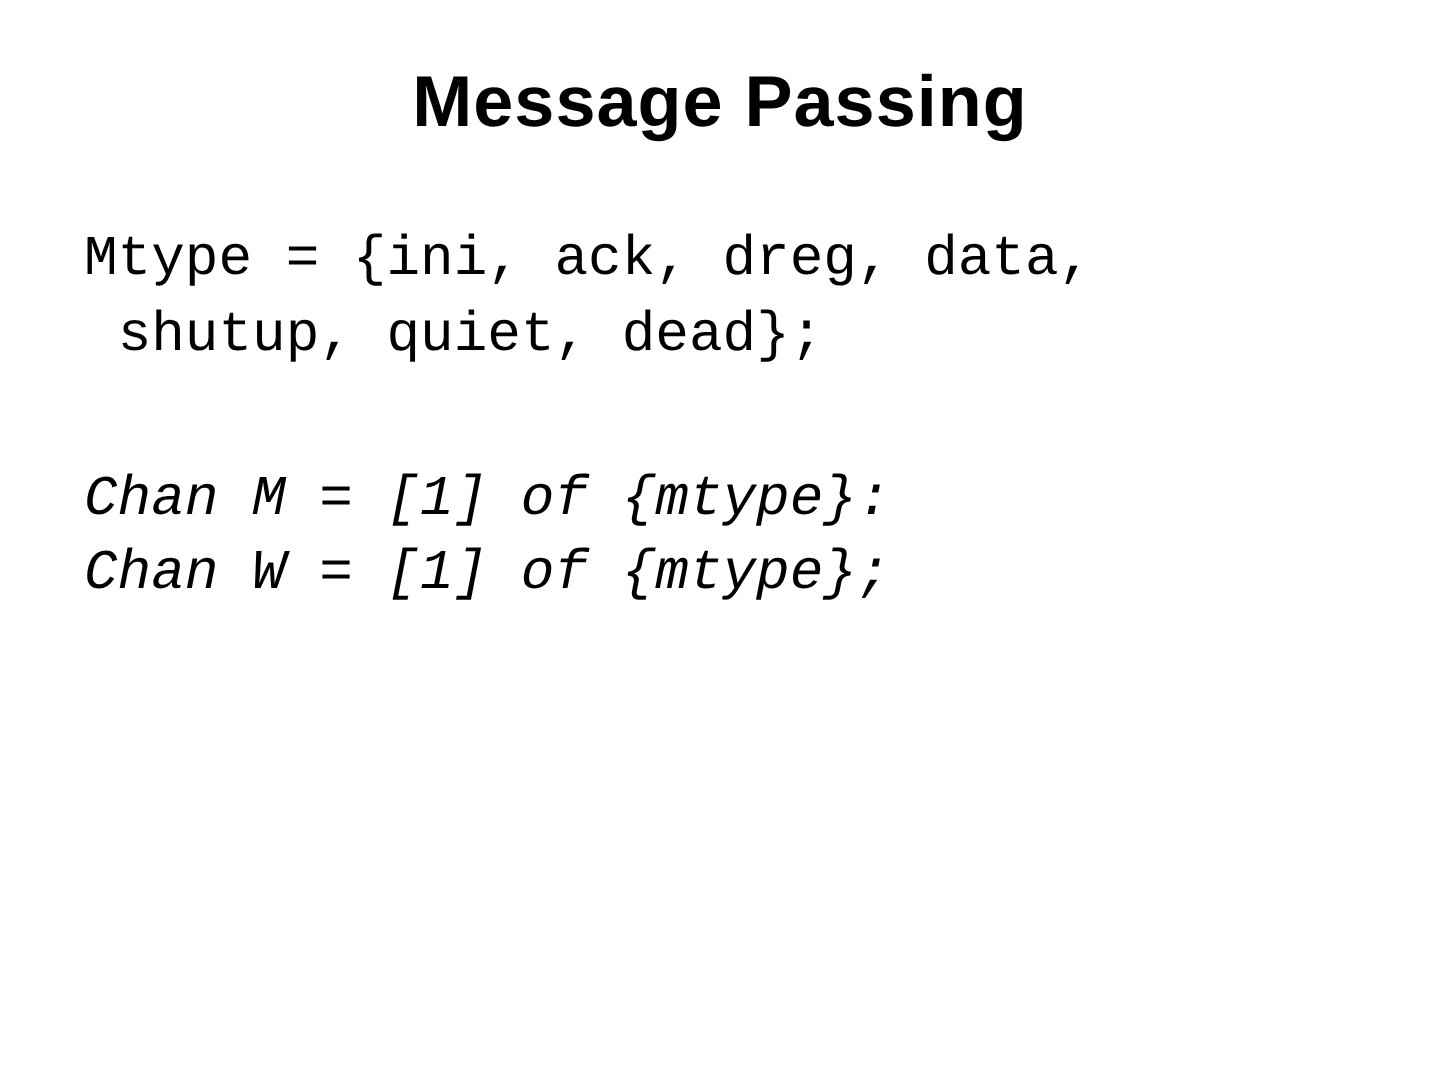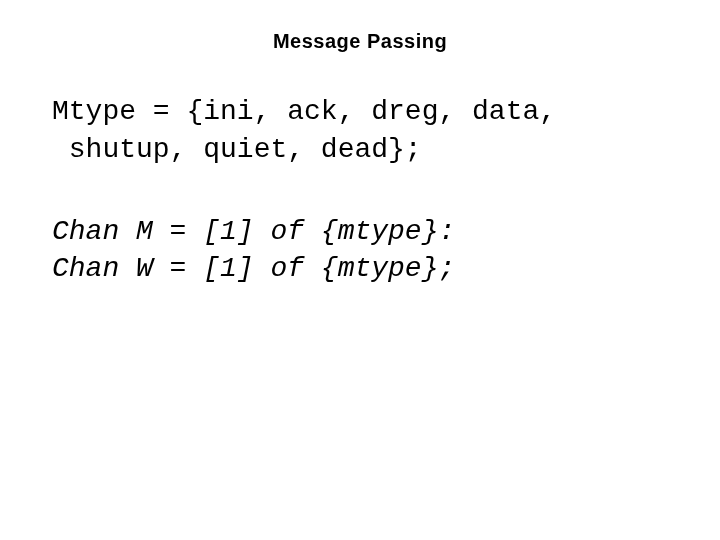--- a/index.html
+++ b/index.html
@@ -13,32 +13,32 @@
   .slide {
     width: 720px;
     height: 540px;
     position: relative;
     box-sizing: border-box;
     padding: 30px 40px 40px 40px;
   }
   .title {
     font-family: Arial, Helvetica, sans-serif;
     font-weight: bold;
-    font-size: 20px;
+    font-size: 36px;
     text-align: center;
     color: #000;
     margin: 0 0 40px 0;
     letter-spacing: 0.5px;
   }
   .code-block {
     font-family: "Courier New", Courier, monospace;
     font-size: 28px;
     color: #000;
     line-height: 1.35;
-    margin: 12px;
+    margin: 2px;
     white-space: pre-wrap;
   }
   .code-block.second {
     margin-top: 44px;
     font-style: italic;
   }
 </style>
 </head>
 <body>
 

